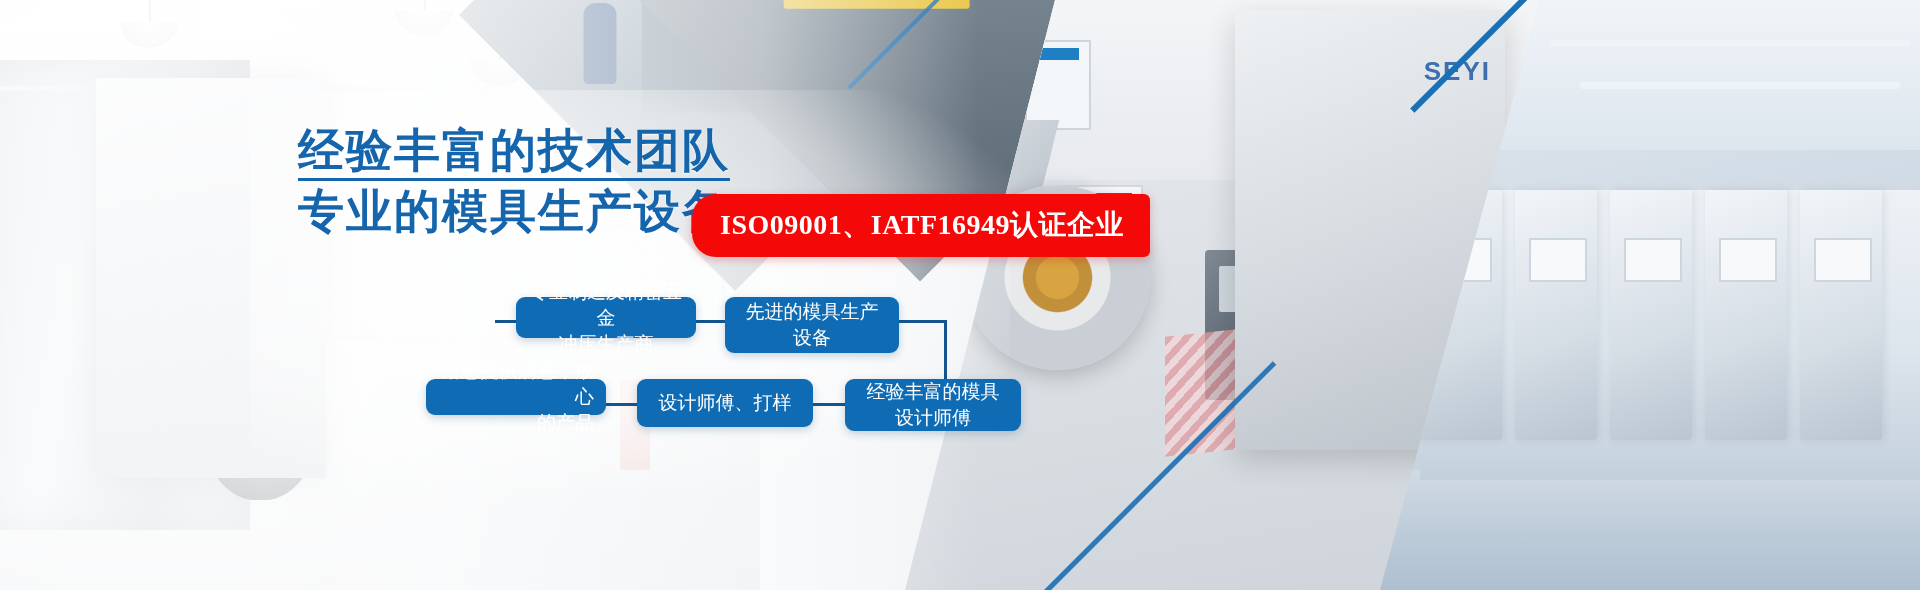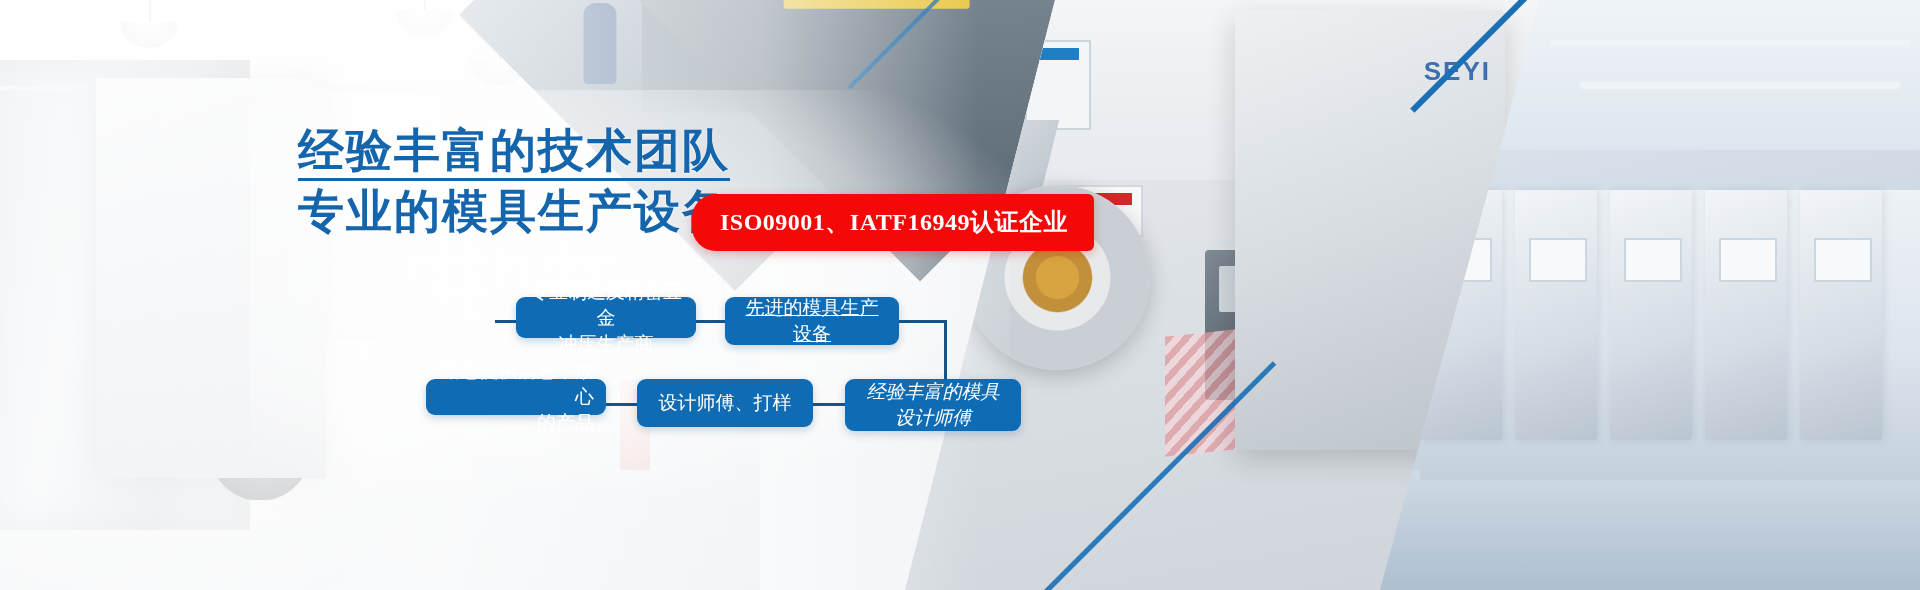--- a/index.html
+++ b/index.html
@@ -188,21 +188,21 @@
   }
   .headline .l1{display:block;}
   .headline .l2{display:block;border-top:3px solid #1565ad;padding-top:2px;}
 
   .iso-badge{
     position:absolute;left:680px;top:194px;
     background:#f50808;
     color:#fff;
     font-family:"Liberation Serif","DejaVu Serif",serif;
     font-weight:bold;
-    font-size:24px;
+    font-size:28px;
     letter-spacing:.5px;
     padding:12px 26px 13px 28px;
     border-radius:24px 6px 6px 24px;
     white-space:nowrap;
     box-shadow:0 3px 10px rgba(200,0,0,.25);
   }
 
   
   .fbox{
     position:absolute;
@@ -214,21 +214,21 @@
     font-weight:500;
     border-radius:9px;
     display:flex;align-items:center;justify-content:center;
     text-align:center;
     box-sizing:border-box;
     padding:6px 12px;
     box-shadow:0 3px 9px rgba(10,70,120,.22);
   }
   .fb1{left:283px;top:297px;width:200px;height:48px;}
   .fb2{left:504px;top:297px;width:180px;height:41px;}
-  .fb3{left:713px;top:297px;width:174px;height:48px;text-decoration:underline;}
+  .fb3{left:713px;top:297px;width:174px;height:56px;}
   .fb4{left:414px;top:379px;width:180px;height:36px;text-align:right;}
   .fb5{left:625px;top:379px;width:176px;height:48px;}
   .fb6{left:833px;top:379px;width:176px;height:52px;}
 
   
   .conn{position:absolute;background:#14558f;}
   .c1{left:483px;top:320px;width:21px;height:3px;}
   .c2{left:684px;top:320px;width:29px;height:3px;}
   .c3{left:887px;top:320px;width:48px;height:3px;}      
   .c4{left:932px;top:320px;width:3px;height:85px;}      
@@ -317,17 +317,17 @@
     <div class="conn c6"></div>
     <div class="conn c7"></div>
 
     <div class="fbox fb2" style="white-space:pre-line;">专业制造及精密五金
 冲压生产商</div>
     <div class="fbox fb3">先进的模具生产设备</div>
 
     <div class="fbox fb4" style="white-space:pre-line;">给您提供满意，放心
 的产品</div>
     <div class="fbox fb5">设计师傅、打样</div>
-    <div class="fbox fb6" style="white-space:pre-line;font-style:italic;">经验丰富的模具
+    <div class="fbox fb6" style="white-space:pre-line;">经验丰富的模具
 设计师傅</div>
 
   </div>
 </div>
 
 </body></html>

